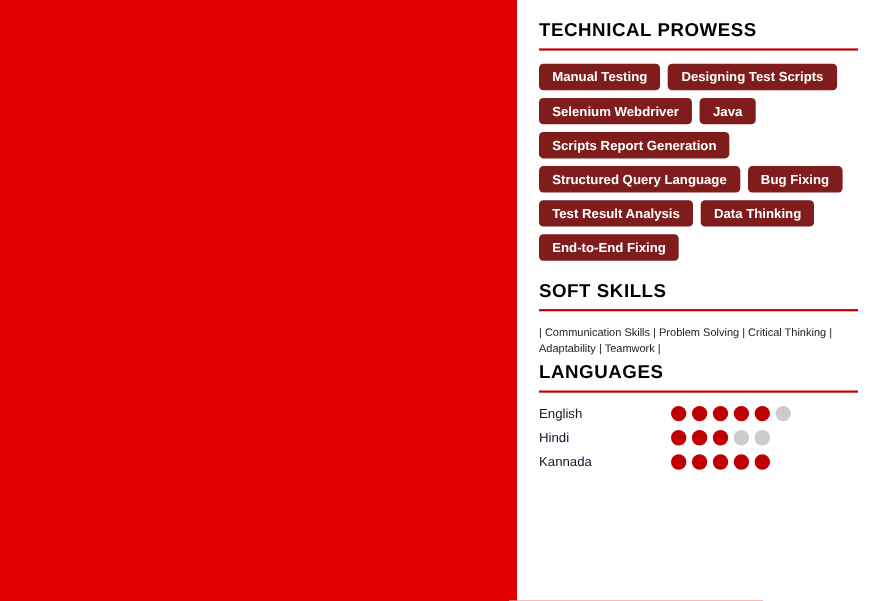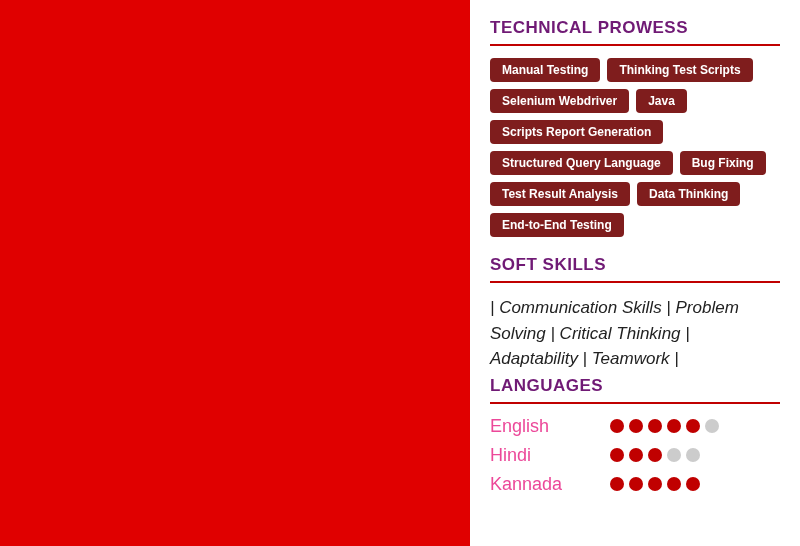--- a/index.html
+++ b/index.html
@@ -22,21 +22,21 @@
       flex: 1;
       padding: 18px 20px;
       overflow-y: auto;
       background: #fff;
     }
 
     .section-title {
       font-size: 17px;
       font-weight: 900;
       letter-spacing: 0.5px;
-      color: #701a75;
+      color: #000000;
       margin-bottom: 6px;
       text-transform: uppercase;
     }
 
     .section-divider {
       border: none;
       border-top: 2px solid #c00000;
       margin-bottom: 12px;
     }
 
@@ -55,39 +55,38 @@
       padding: 5px 12px;
       border-radius: 4px;
       white-space: nowrap;
     }
 
     .soft-skills-section {
       margin-bottom: 0;
     }
 
     .soft-skills-text {
-      font-size: 17px;
+      font-size: 10px;
       color: #222;
       line-height: 1.5;
-      font-style: italic;
     }
 
     .languages-section {
       margin-top: 4px;
     }
 
     .language-row {
       display: flex;
       align-items: center;
       margin-bottom: 8px;
     }
 
     .language-name {
-      font-size: 18px;
-      color: #ec4899;
+      font-size: 12px;
+      color: #0f172a;
       width: 120px;
     }
 
     .dots-container {
       display: flex;
       gap: 5px;
     }
 
     .dot {
       width: 14px;
@@ -108,29 +107,29 @@
 
 <div class="left-panel"></div>
 
 <div class="right-panel">
 
   <div>
     <div class="section-title">TECHNICAL PROWESS</div>
     <hr class="section-divider">
     <div class="skills-container" id="skills-tags">
         <span class="skill-tag">Manual Testing</span>
-        <span class="skill-tag">Thinking Test Scripts</span>
+        <span class="skill-tag">Designing Test Scripts</span>
         <span class="skill-tag">Selenium Webdriver</span>
         <span class="skill-tag">Java</span>
         <span class="skill-tag">Scripts Report Generation</span>
         <span class="skill-tag">Structured Query Language</span>
         <span class="skill-tag">Bug Fixing</span>
         <span class="skill-tag">Test Result Analysis</span>
         <span class="skill-tag">Data Thinking</span>
-        <span class="skill-tag">End-to-End Testing</span>
+        <span class="skill-tag">End-to-End Fixing</span>
       </div>
   </div>
 
   <div class="soft-skills-section">
     <div class="section-title">SOFT SKILLS</div>
     <hr class="section-divider">
     <div class="soft-skills-text">| Communication Skills | Problem Solving | Critical Thinking | Adaptability | Teamwork |</div>
   </div>
 
   <div class="languages-section">

